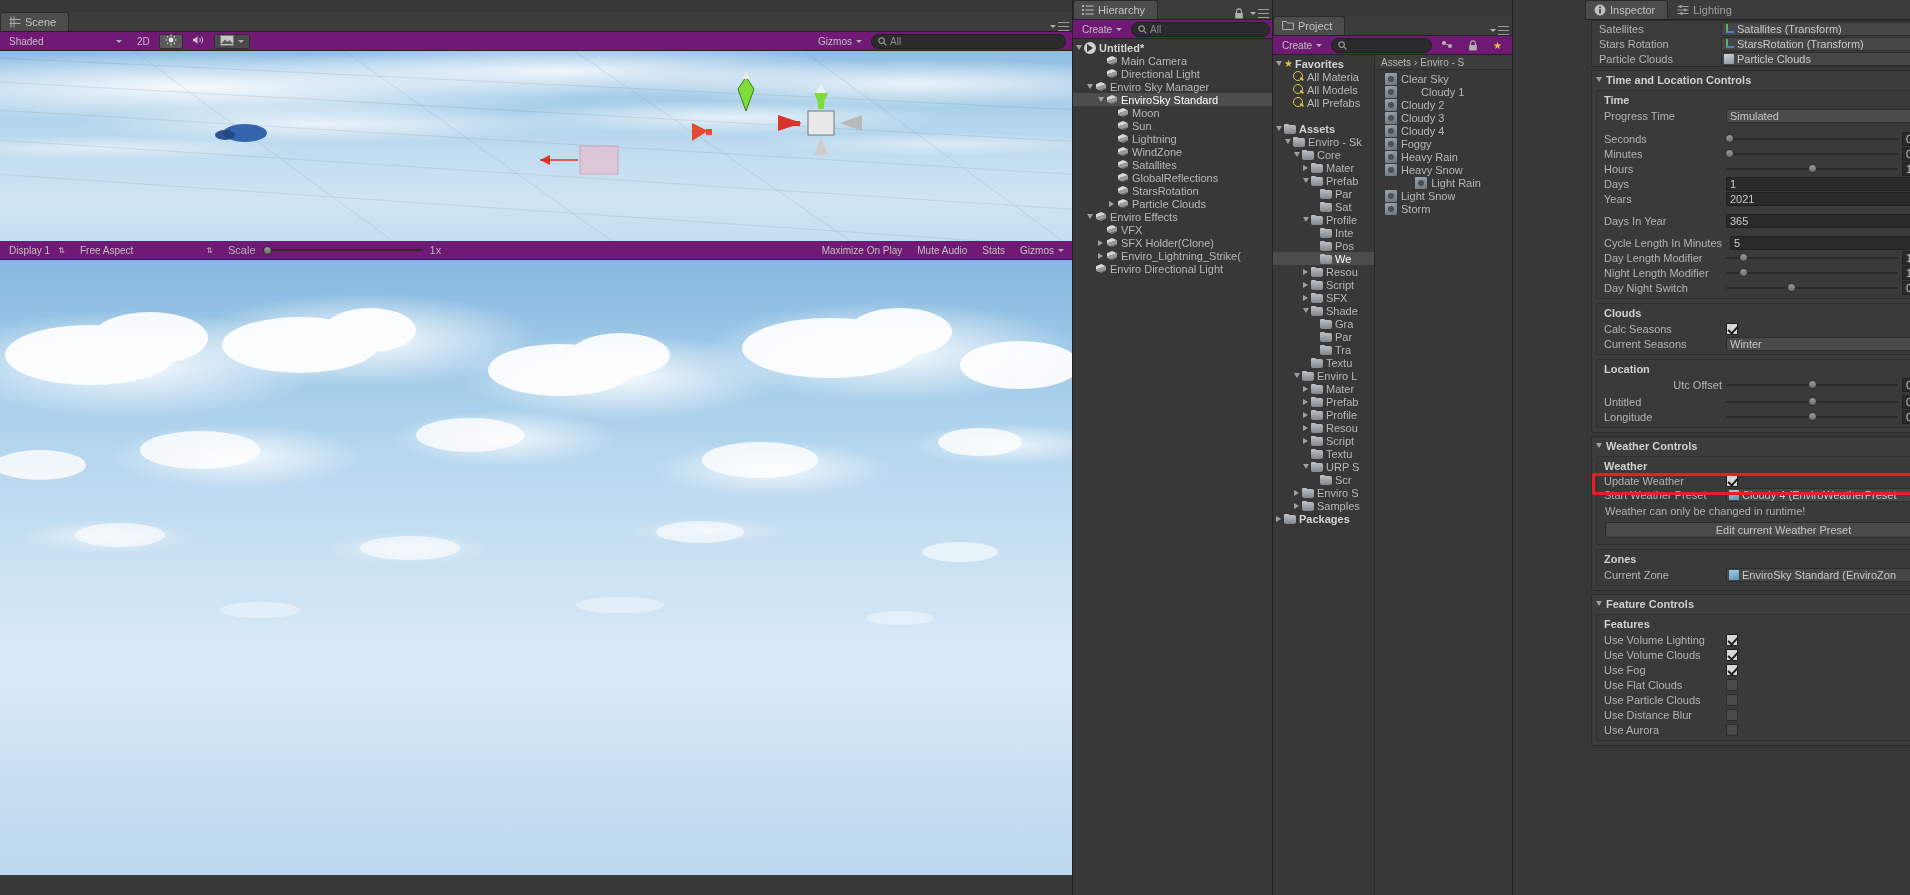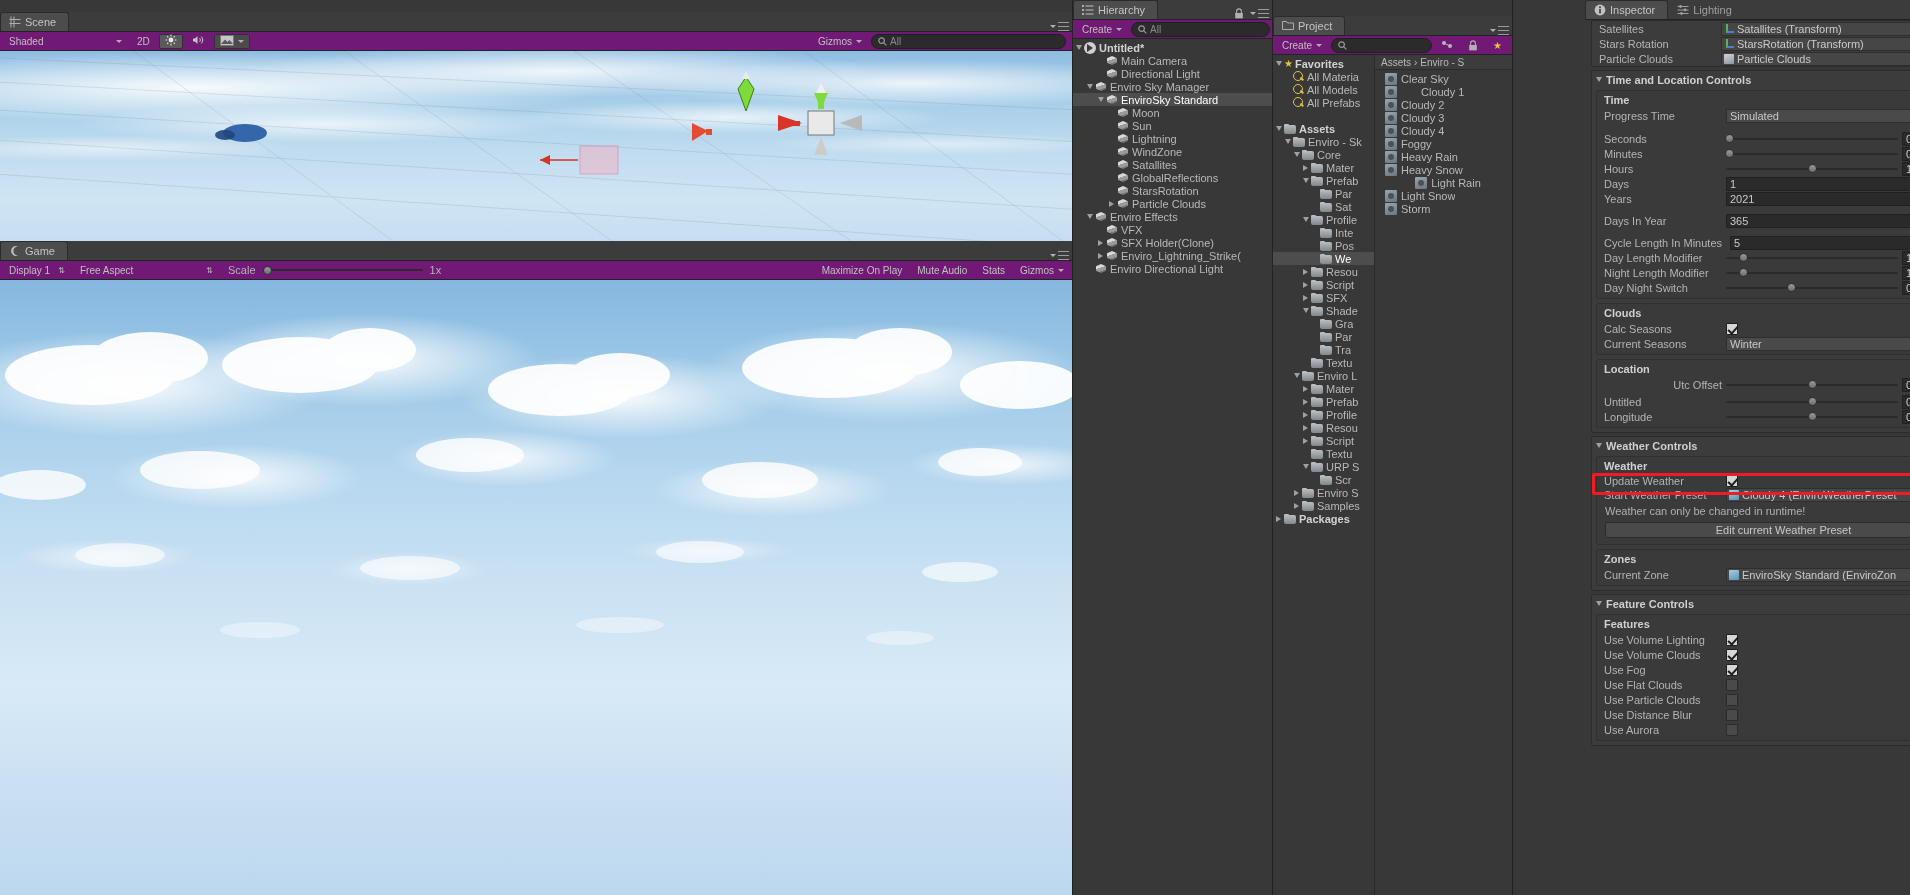--- a/index.html
+++ b/index.html
@@ -331,38 +331,20 @@
       </svg>
       <svg style="position:absolute;left:540px;top:85px" width="130" height="50">
         <rect x="40" y="10" width="38" height="28" fill="#f0b4c4" opacity="0.55" stroke="#d77a95"></rect>
         <path d="M0 24 L38 24" stroke="#d8342a" stroke-width="1.6"></path>
         <path d="M0 24 L10 19 L10 29 Z" fill="#d8342a"></path>
       </svg>
     </div>
   </div>
 
   <div class="panel" id="game-panel">
-    <div class="tabstrip">
-      <div class="tab">
-        <span class="ticon">
-          <svg width="12" height="12" viewBox="0 0 12 12">
-              <path d="M9 1.4A5 5 0 1 0 9 10.6A4.2 4.2 0 1 1 9 1.4Z" fill="#d0d0d0"></path>
-            </svg>
-        </span>
-        <span>Game</span>
-      </div>
-      <div class="burger">
-        <span class="caret"></span>
-          <span class="lines">
-            <i></i>
-            <i></i>
-            <i></i>
-          </span>
-      </div>
-    </div>
     <div class="toolbar">
       <div class="tbtn flat" style="width:68px">
         <span>Display 1</span>
         <span class="dd-arrows" style="margin-left:auto">⇅</span>
       </div>
       <div class="tbtn flat" style="width:145px">
         <span>Free Aspect</span>
         <span class="dd-arrows" style="margin-left:auto">⇅</span>
       </div>
       <span style="margin-left:6px">Scale</span>

